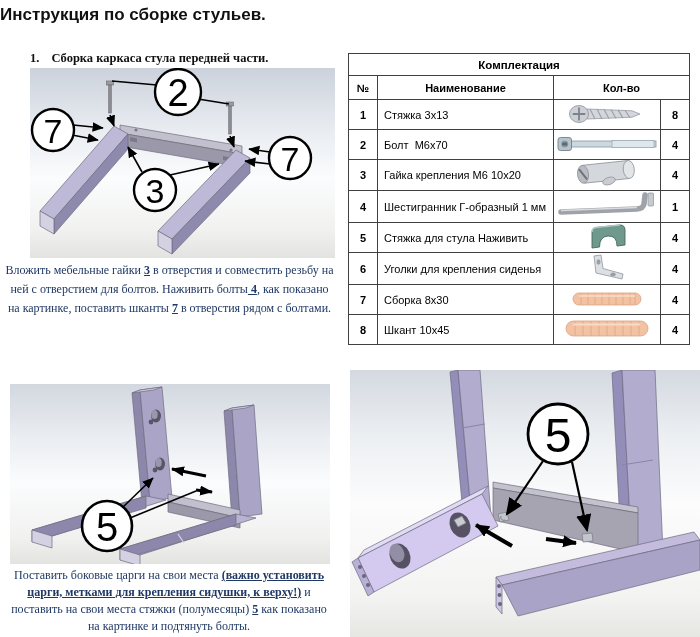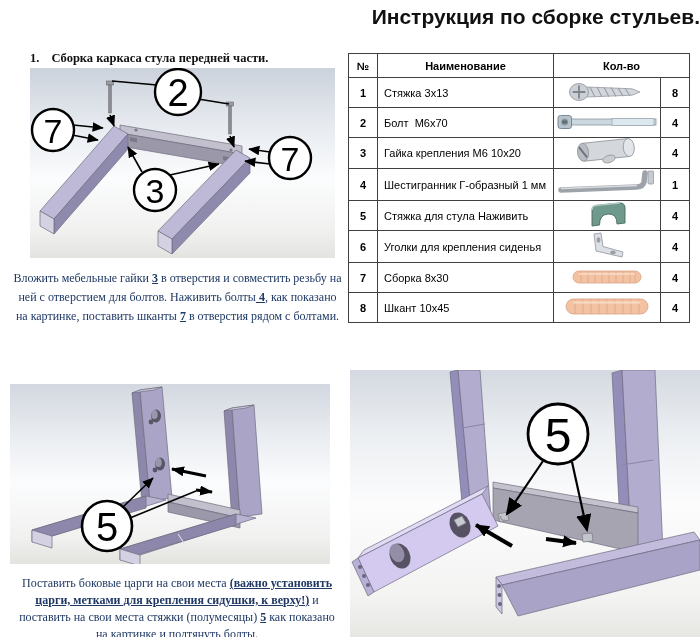--- a/index.html
+++ b/index.html
@@ -1,21 +1,21 @@
 <!DOCTYPE html>
 <html><head>
 <meta charset="utf-8">
 <style>
 html,body{margin:0;padding:0;}
 body{position:relative;width:700px;height:637px;background:#ffffff;font-family:"Liberation Sans",sans-serif;overflow:hidden;}
 .abs{position:absolute;}
-#title{left:0;top:5px;width:700px;text-align:right;font-size:21px;font-weight:700;color:#111;}
+#title{left:0;top:5px;width:700px;text-align:left;font-size:17px;font-weight:700;color:#111;}
 #step1-heading{left:30px;top:51px;font-family:"Liberation Serif",serif;font-size:12.5px;color:#111;font-weight:bold;}
 #step1-heading .gap{display:inline-block;width:12px;}
-.bluetext{font-family:"Liberation Serif",serif;color:#1f3864;font-size:12px;line-height:1.58;text-align:center;margin:8px;}
+.bluetext{font-family:"Liberation Serif",serif;color:#1f3864;font-size:12px;line-height:1.58;text-align:center;margin:0;}
 .bluetext b{font-weight:700;}
 #text1{left:4px;top:261px;width:331px;}
 #text2{left:4px;top:567px;width:330px;line-height:1.42;}
 #parts-table{position:absolute;left:348px;top:53px;border-collapse:collapse;table-layout:fixed;width:341px;font-size:11px;color:#000;}
 #parts-table td{border:1px solid #404040;padding:0;overflow:hidden;}
 .t-title{height:21px;text-align:center;font-weight:700;font-size:11.5px;}
 .t-head{height:23px;text-align:center;font-weight:700;}
 .t-num{text-align:center;font-weight:700;}
 .t-name{padding-left:6px !important;white-space:pre;}
 .t-img{text-align:center;vertical-align:middle;}
@@ -105,20 +105,23 @@
 <p class="abs bluetext" id="text1"><span>Вложить мебельные гайки </span><b><u>3</u></b><span> в отверстия и совместить резьбу на ней с отверстием для болтов. Наживить болты</span><b><u> 4</u></b><span>, как показано на картинке, поставить шканты </span><b><u>7</u></b><span> в отверстия рядом с болтами.</span></p>
 
 <table id="parts-table">
   <colgroup>
       <col style="width:29px">
       <col style="width:176px">
       <col style="width:107px">
       <col style="width:29px">
     </colgroup>
   <tbody>
+      <tr>
+        <td colspan="4" class="t-title">Комплектация</td>
+      </tr>
   <tr>
     <td class="t-head">№</td>
     <td class="t-head">Наименование</td>
     <td colspan="2" class="t-head">Кол-во</td>
   </tr>
   <tr class="data">
     <td class="t-num">1</td>
     <td class="t-name">Стяжка 3х13</td>
     <td class="t-img"><svg width="78" height="24" viewBox="0 0 78 24">
       <polygon points="19,7 64,8.8 72,12 64,15.2 19,17" fill="#d3d6db" stroke="#969ba3" stroke-width="0.8"></polygon>

